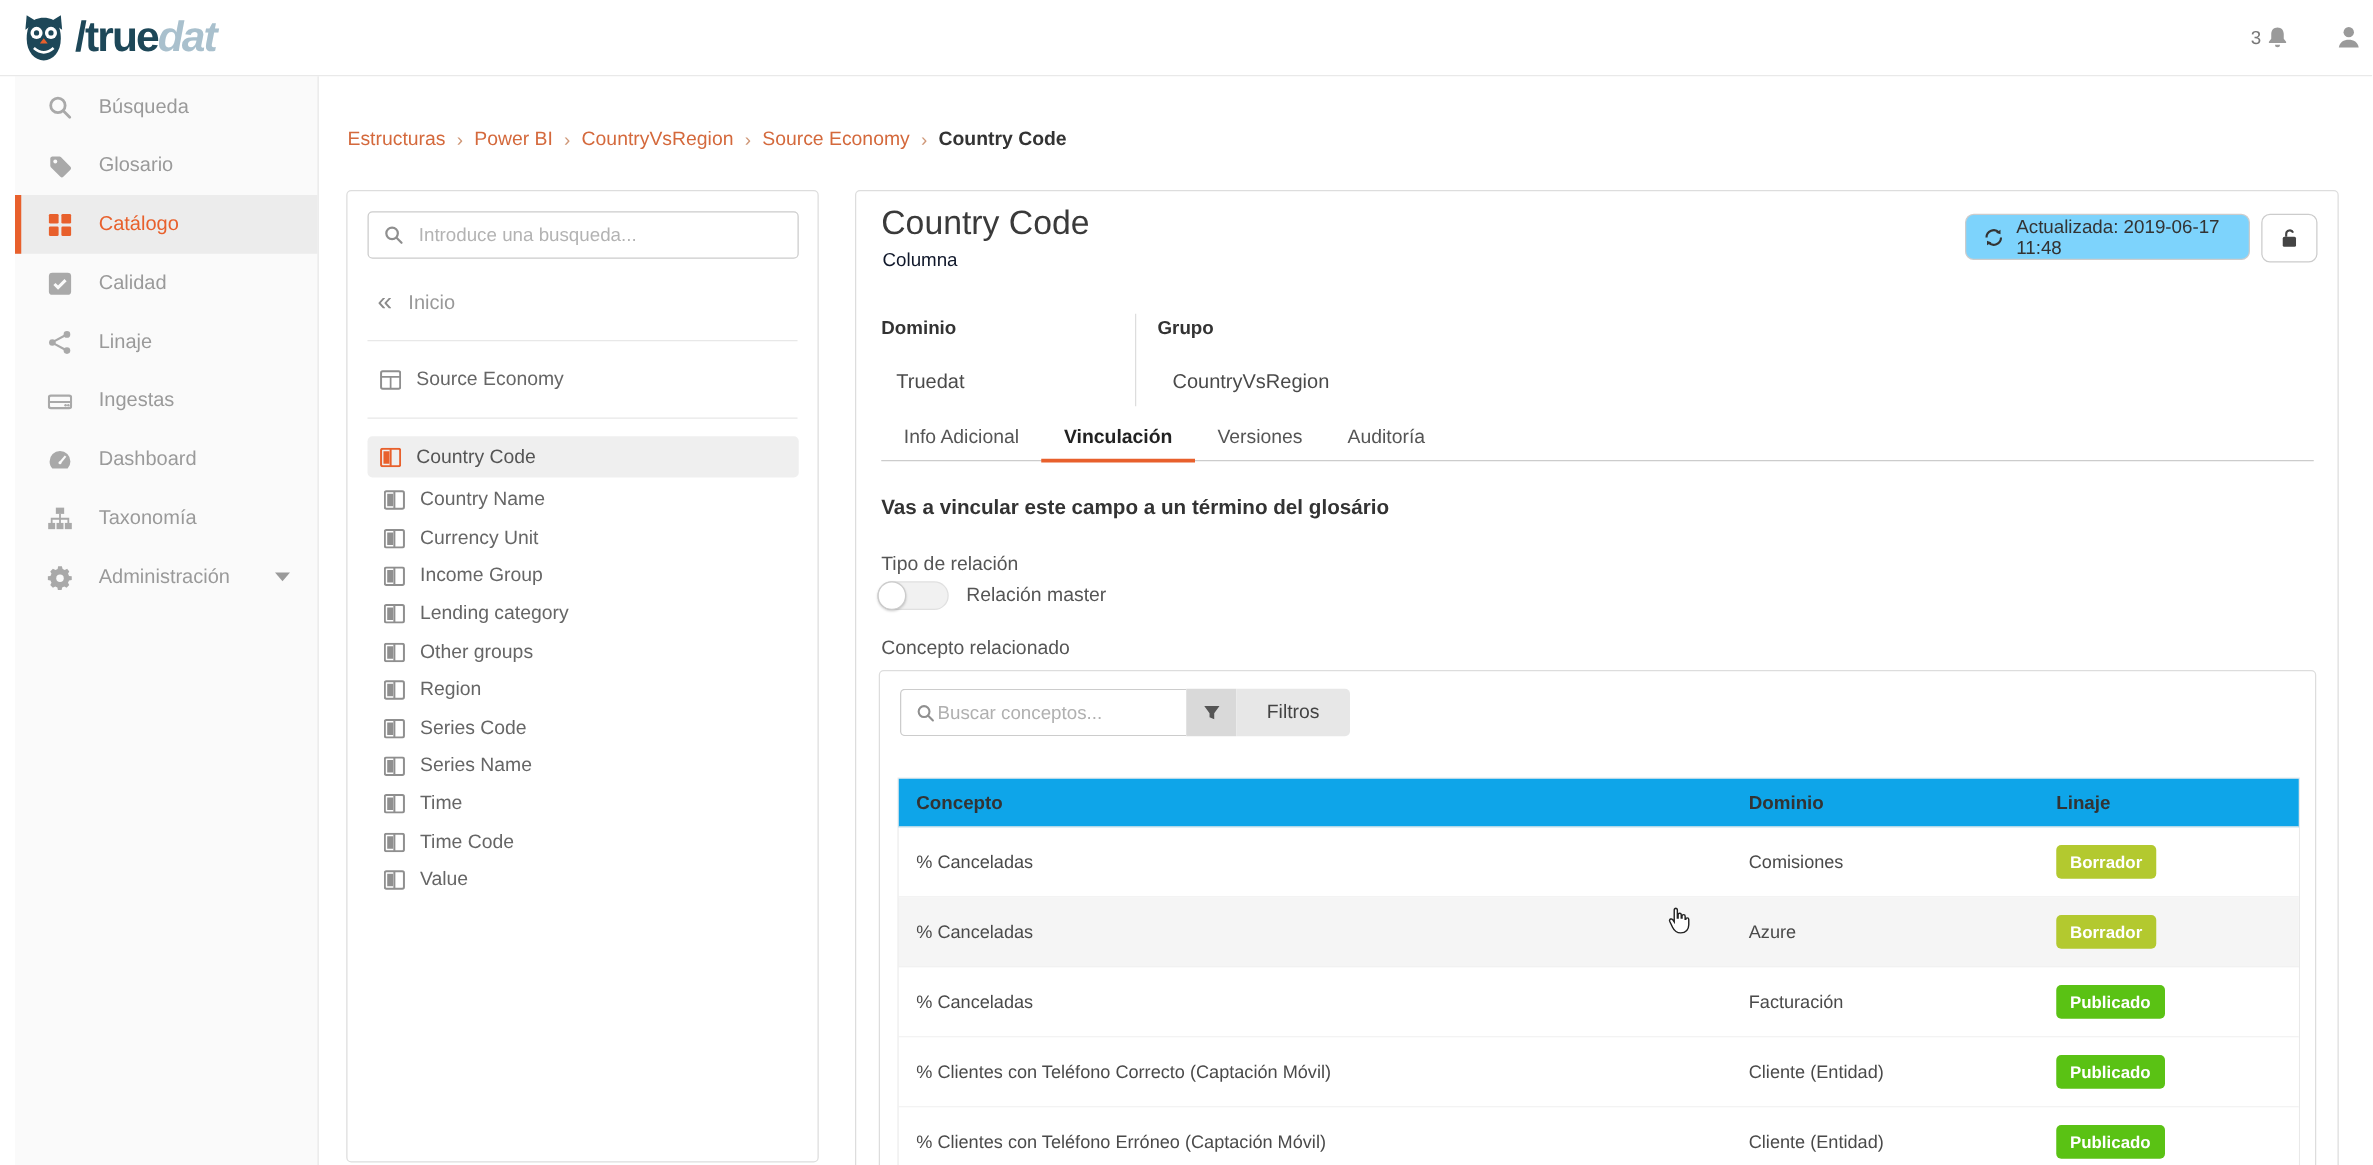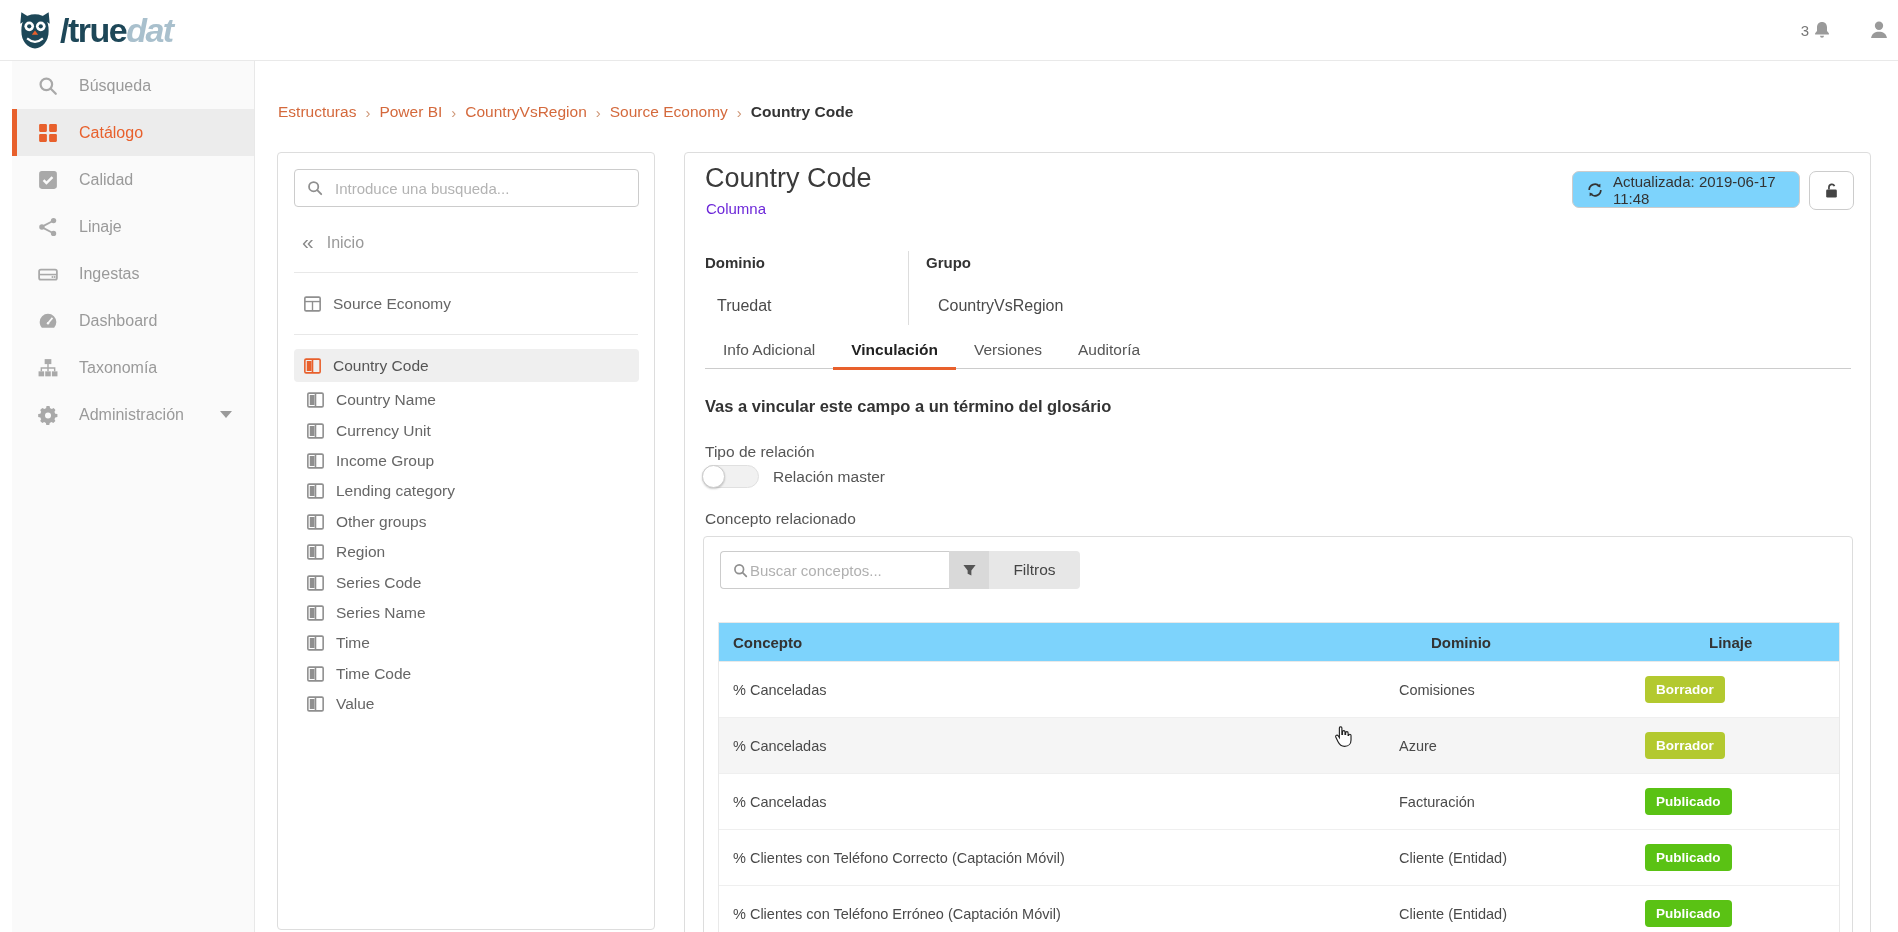--- a/index.html
+++ b/index.html
@@ -47,21 +47,21 @@
   .tree-parent svg{width:17px;height:16px;color:#8f8f8f;}
   .tree-selected{position:absolute;left:16px;top:196px;width:345px;height:33px;background:#efefef;border-radius:4px;display:flex;align-items:center;gap:12px;padding-left:10px;box-sizing:border-box;color:#555;font-size:15.5px;cursor:pointer;}
   .tree-selected svg{width:17px;height:16px;color:#e8602c;}
   .tree-list{position:absolute;left:16px;top:232px;right:16px;}
   .tree-item{height:30.4px;display:flex;align-items:center;gap:12px;padding-left:13px;color:#666;font-size:15.5px;cursor:pointer;}
   .tree-item svg{width:17px;height:16px;color:#8f8f8f;}
 
   
   .detail-card{position:absolute;left:684px;top:152px;width:1187px;height:860px;background:#fff;border:1px solid #ddd;border-radius:4px;box-sizing:border-box;}
   .d-title{position:absolute;left:20px;top:10px;font-size:27px;color:#3a3a3a;}
-  .d-sub{position:absolute;left:21px;top:47px;font-size:15px;color:#6d28d9;}
+  .d-sub{position:absolute;left:21px;top:47px;font-size:15px;color:#0f172a;}
   .btn-updated{position:absolute;left:887px;top:18px;width:228px;height:37px;border:1px solid #ccc;border-radius:7px;background:#7dd3fc;display:flex;align-items:center;gap:10px;padding:0 14px;box-sizing:border-box;font-size:15px;color:#333;cursor:pointer;}
   .btn-updated svg{width:16px;height:16px;color:#333;flex:0 0 auto;}
   .btn-lock{position:absolute;left:1124px;top:18px;width:43px;height:37px;border:1px solid #ccc;border-radius:7px;background:#fff;display:flex;align-items:center;justify-content:center;cursor:pointer;}
   .btn-lock svg{width:17px;height:17px;color:#444;}
   .f-label{position:absolute;font-size:15px;font-weight:700;color:#333;}
   .f-value{position:absolute;font-size:16px;color:#4a4a4a;}
   .f-divider{position:absolute;left:223px;top:98px;height:74px;border-left:1px solid #ddd;}
   .d-tabs{position:absolute;left:20px;right:19px;top:178px;height:37px;border-bottom:1px solid #ccc;display:flex;align-items:stretch;}
   .d-tab{position:relative;display:flex;align-items:center;padding:0 18px;font-size:15.5px;color:#555;cursor:pointer;}
   .d-tab.active{color:#222;font-weight:700;}
@@ -78,21 +78,21 @@
   .cbox-search{position:absolute;left:16px;top:14px;height:38px;display:flex;}
   .cs-input{width:229px;height:38px;border:1px solid #ccc;border-right:none;border-radius:4px 0 0 4px;display:flex;align-items:center;gap:0;padding:0 12px;box-sizing:border-box;background:#fff;}
   .cs-input svg{width:15px;height:15px;color:#8f8f8f;flex:0 0 auto;}
   .cs-input input{border:none;outline:none;font-size:15px;color:#555;width:100%;font-family:inherit;background:transparent;}
   .cs-input input::placeholder{color:#b0b0b0;}
   .cs-funnel{width:40px;height:38px;background:#d9d9d9;display:flex;align-items:center;justify-content:center;cursor:pointer;box-sizing:border-box;}
   .cs-funnel svg{width:15px;height:15px;color:#555;}
   .cs-filtros{width:91px;height:38px;background:#e7e7e7;border-radius:0 4px 4px 0;display:flex;align-items:center;justify-content:center;font-size:15.5px;color:#444;cursor:pointer;}
 
   .ctable{position:absolute;left:14px;top:85px;width:1122px;border:1px solid #e9e9e9;box-sizing:border-box;}
-  .ct-header{height:38px;background:#7dd3fc;border-bottom:1px solid #e9e9e9;display:flex;align-items:center;font-size:15px;font-weight:700;color:#333;gap:32px;}
+  .ct-header{height:38px;background:#0ea5e9;border-bottom:1px solid #e9e9e9;display:flex;align-items:center;font-size:15px;font-weight:700;color:#333;}
   .ct-row{height:55px;display:flex;align-items:center;border-bottom:1px solid #efefef;font-size:14.5px;color:#4a4a4a;background:#fff;cursor:pointer;}
   .ct-row.hovered{background:#f5f5f5;}
   .col-c{width:666px;padding-left:14px;box-sizing:border-box;}
   .col-d{width:246px;padding-left:14px;box-sizing:border-box;}
   .col-e{flex:1;padding-left:14px;box-sizing:border-box;}
   .badge{display:inline-block;padding:6px 11px;border-radius:4px;color:#fff;font-size:13.5px;font-weight:700;}
 
   .cursor-overlay{position:absolute;left:1330px;top:724px;width:25px;height:27px;z-index:50;pointer-events:none;}
 </style>
 </head>
@@ -212,20 +212,28 @@
 
   <div class="sidebar">
     <div class="side-item">
       <span class="sicon">
           <svg>
             <use href="#i-search"></use>
           </svg>
         </span>
       <span class="slabel">Búsqueda</span>
     </div>
+    <div class="side-item">
+      <span class="sicon">
+          <svg>
+            <use href="#i-tags"></use>
+          </svg>
+        </span>
+      <span class="slabel">Glosario</span>
+    </div>
     <div class="side-item active">
       <span class="sicon">
           <svg>
             <use href="#i-grid"></use>
           </svg>
         </span>
       <span class="slabel">Catálogo</span>
     </div>
     <div class="side-item">
       <span class="sicon">

